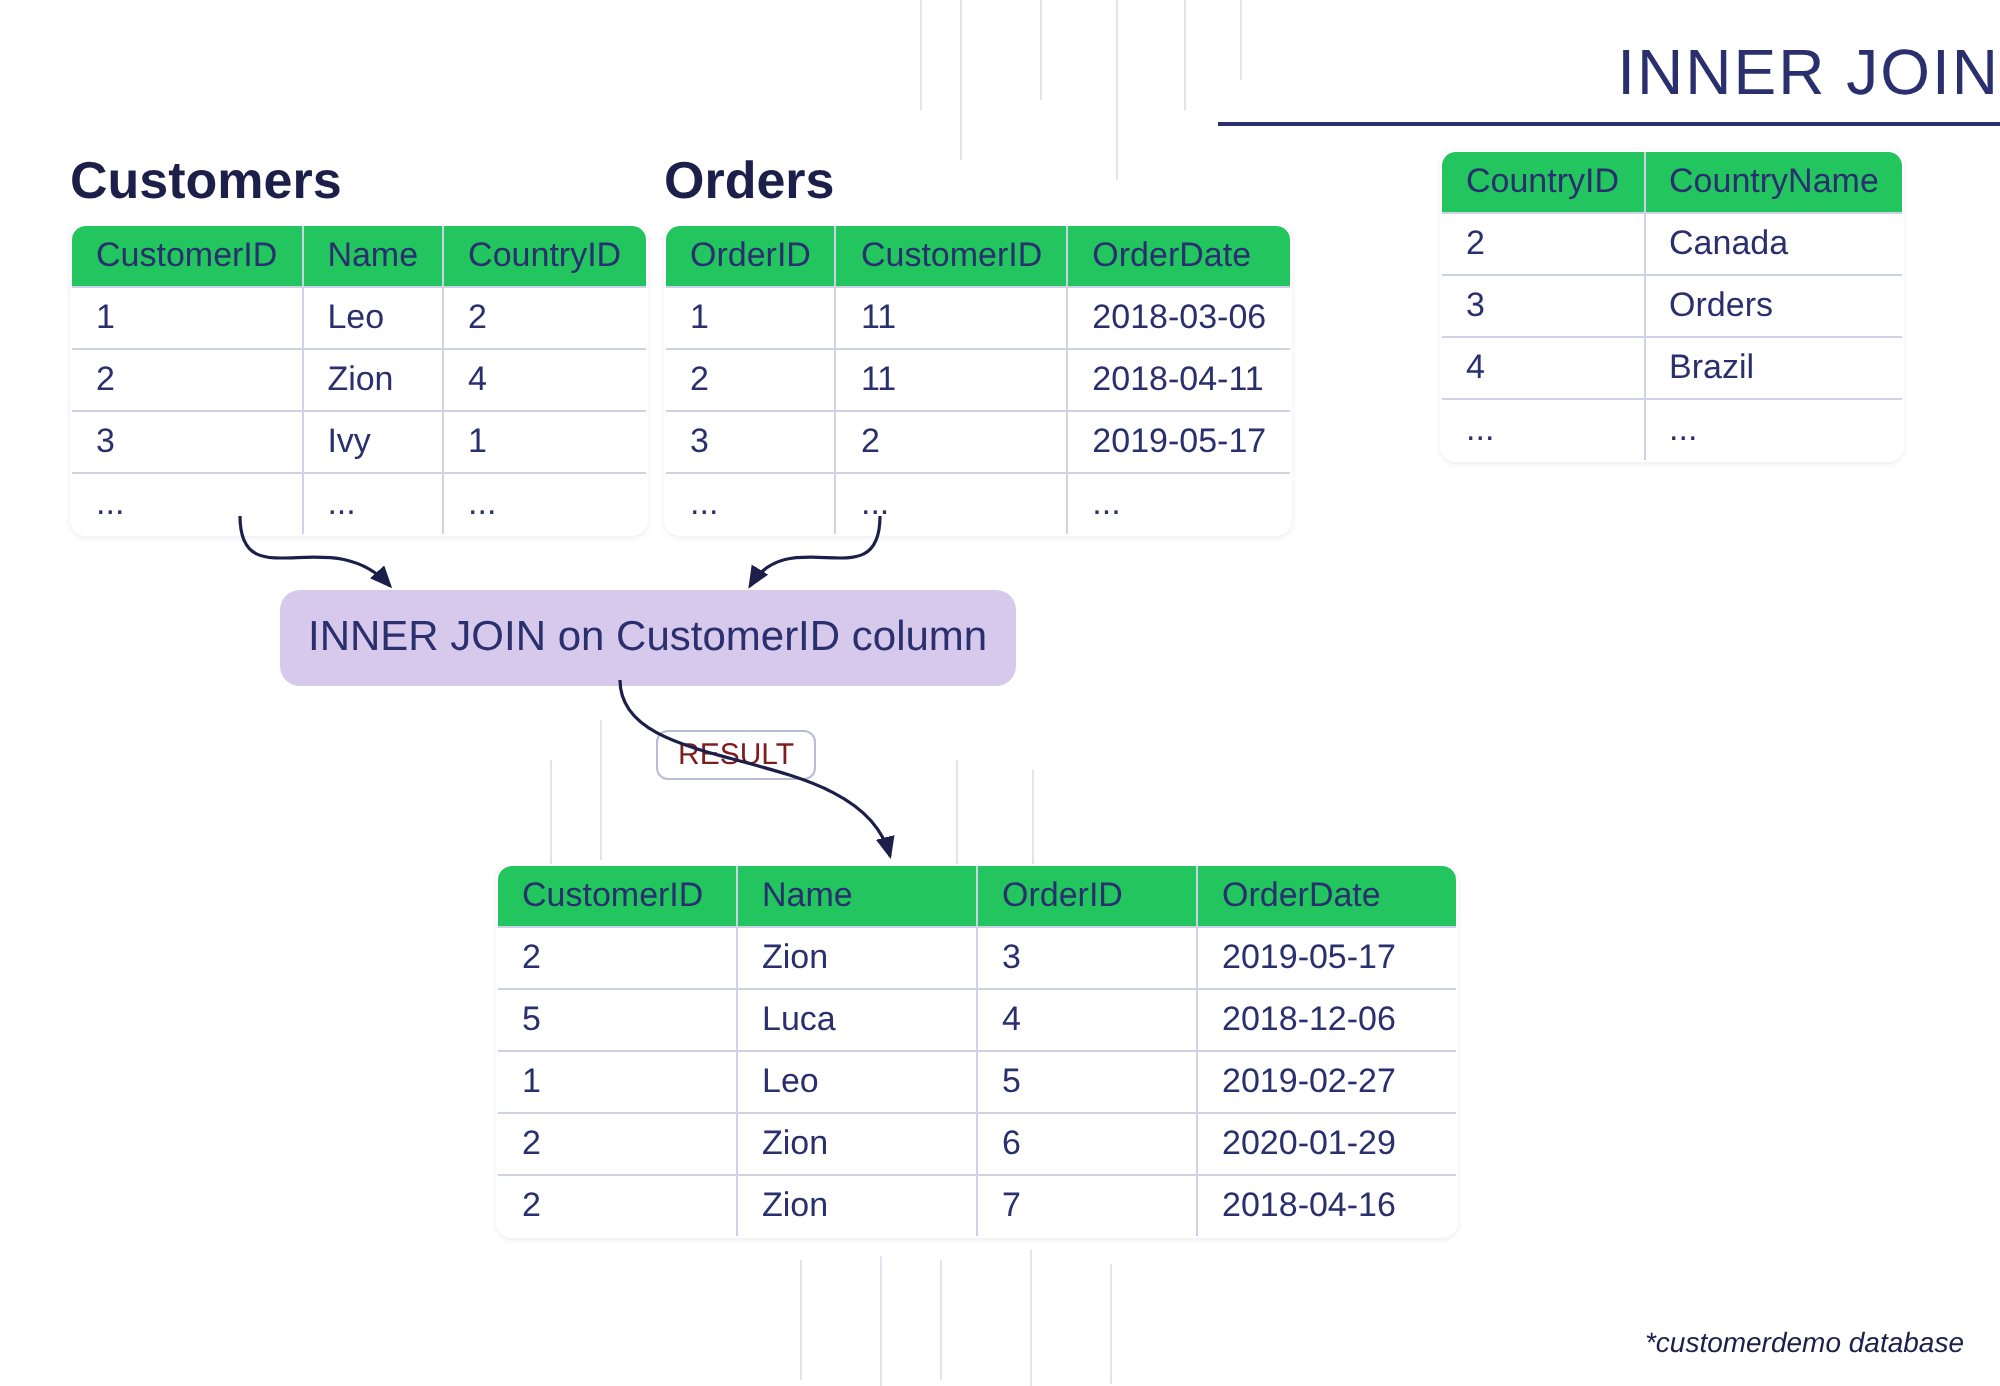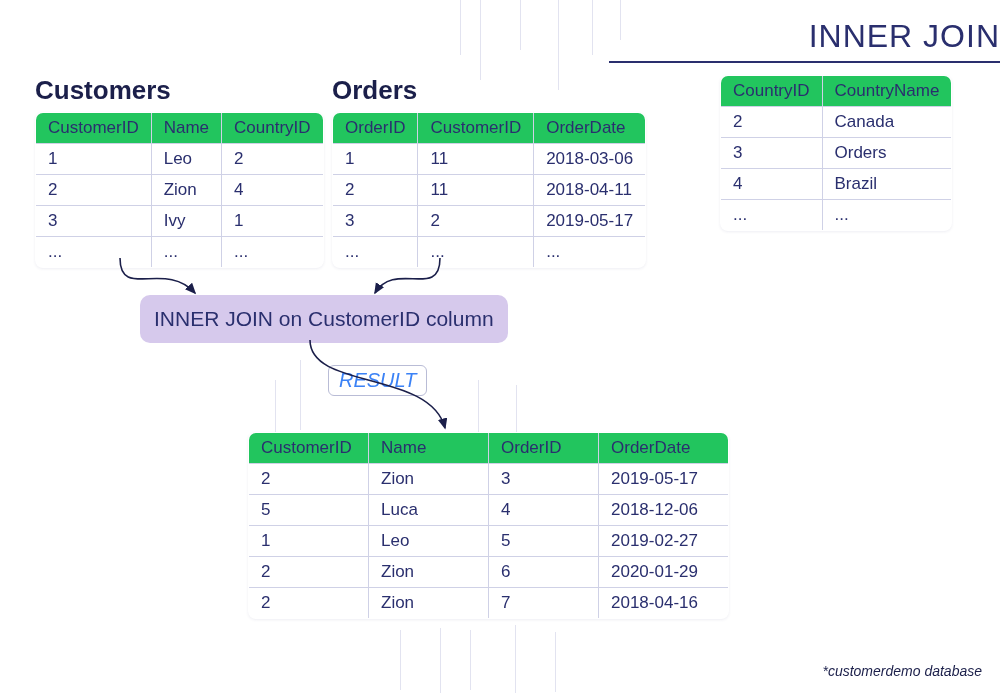--- a/index.html
+++ b/index.html
@@ -66,24 +66,23 @@
     padding: 12px 14px;
     border-radius: 10px;
   }
   .result-lbl {
     position: absolute;
     left: 328px;
     top: 365px;
     background: #fff;
     border: 1px solid #b9bcd6;
     border-radius: 6px;
-    font-size: 20px;
+    font-size: 15px;
     padding: 3px 10px;
-    color: #3b82f6;
-    font-style: italic;
+    color: #7f1d1d;
   }
   .footnote {
     position: absolute;
     right: 18px;
     bottom: 14px;
     font-size: 14px;
     font-style: italic;
     color: #1b1f4a;
     text-align: center;
   }

